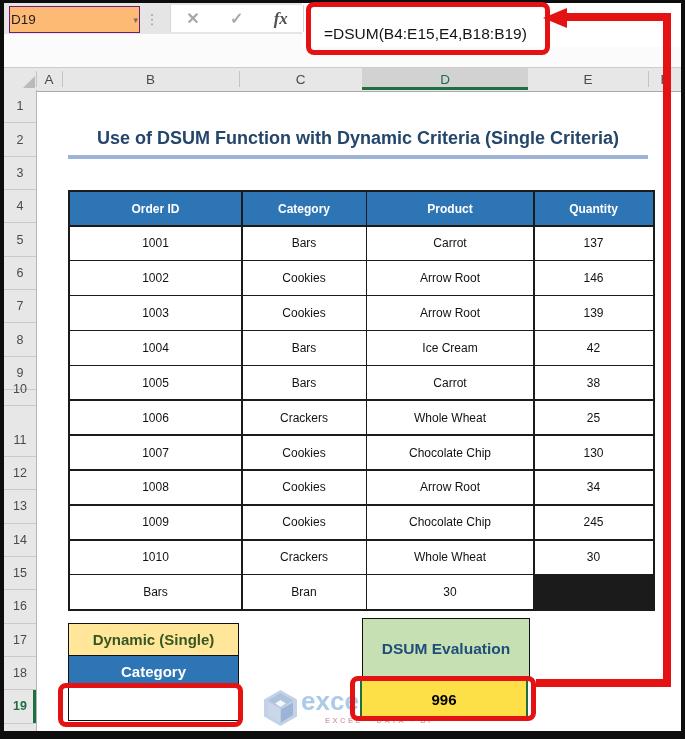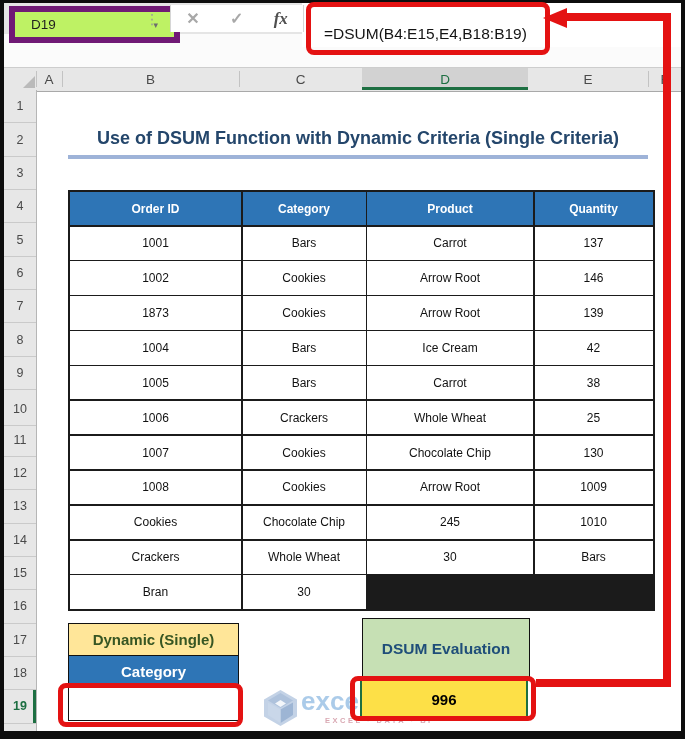--- a/index.html
+++ b/index.html
@@ -7,22 +7,22 @@
          font-family:"Liberation Sans",sans-serif;}
   .abs{position:absolute;}
 
   
   .sheet-bg{left:4px;top:3px;width:677px;height:728px;background:#ffffff;}
 
   
   .topbar-gray{left:4px;top:3px;width:300px;height:31px;background:#E5E5E5;border-bottom:1px solid #DADADA;}
   .topbar-sub{left:4px;top:34px;width:677px;height:33px;background:#FBFBFB;}
   .formula-strip{left:302px;top:3px;width:379px;height:44px;background:#ffffff;}
-  .namebox{left:9px;top:6px;width:127px;height:25px;background:#bef264;border:6px solid #701a75;
-           display:flex;align-items:center;justify-content:space-between;padding:0 16px;
+  .namebox{left:9px;top:6px;width:127px;height:25px;background:#fdba74;border:1px solid #701a75;
+           display:flex;align-items:center;justify-content:space-between;padding:0 1px;
            font-size:13.5px;color:#1f1f1f;}
   .nb-caret{color:#6d6d6d;font-size:9px;}
   .dots{left:146px;top:6px;width:12px;height:25px;display:flex;align-items:center;justify-content:center;
         color:#9a9a9a;font-size:14px;letter-spacing:0;}
   .iconstrip{left:170px;top:5px;width:132px;height:27px;background:#fff;
              border-left:1px solid #D6D6D6;border-right:1px solid #D6D6D6;
              display:flex;align-items:center;justify-content:space-around;}
   .ic-x,.ic-check{color:#A8A8A8;font-size:16px;font-weight:bold;}
   .ic-fx{font-family:"Liberation Serif",serif;font-style:italic;font-weight:bold;color:#4f4f4f;font-size:17px;}
   .formula-input{left:310px;top:12px;width:371px;height:44px;display:flex;align-items:center;}
@@ -134,21 +134,21 @@
   <div class="abs rowhdr">
     <div class="rownum" style="top:0px">1</div>
     <div class="rownum" style="top:33.35px">2</div>
     <div class="rownum" style="top:66.7px">3</div>
     <div class="rownum" style="top:100.05px">4</div>
     <div class="rownum" style="top:133.4px">5</div>
     <div class="rownum" style="top:166.75px">6</div>
     <div class="rownum" style="top:200.1px">7</div>
     <div class="rownum" style="top:233.45px">8</div>
     <div class="rownum" style="top:266.8px">9</div>
-    <div class="rownum" style="top:303px">10</div>
+    <div class="rownum" style="top:283px">10</div>
     <div class="rownum" style="top:333.5px">11</div>
     <div class="rownum" style="top:366.85px">12</div>
     <div class="rownum" style="top:400.2px">13</div>
     <div class="rownum" style="top:433.55px">14</div>
     <div class="rownum" style="top:466.9px">15</div>
     <div class="rownum" style="top:500.25px">16</div>
     <div class="rownum" style="top:533.6px">17</div>
     <div class="rownum" style="top:566.95px">18</div>
     <div class="rownum active" style="top:600.3px">19</div>
   </div>
@@ -165,21 +165,21 @@
     <div>1001</div>
     <div>Bars</div>
     <div>Carrot</div>
     <div>137</div>
 
     <div>1002</div>
     <div>Cookies</div>
     <div>Arrow Root</div>
     <div>146</div>
 
-    <div>1873</div>
+    <div>1003</div>
     <div>Cookies</div>
     <div>Arrow Root</div>
     <div>139</div>
 
     <div>1004</div>
     <div>Bars</div>
     <div>Ice Cream</div>
     <div>42</div>
 
     <div>1005</div>
@@ -193,20 +193,21 @@
     <div>25</div>
 
     <div>1007</div>
     <div>Cookies</div>
     <div>Chocolate Chip</div>
     <div>130</div>
 
     <div>1008</div>
     <div>Cookies</div>
     <div>Arrow Root</div>
+    <div>34</div>
 
     <div>1009</div>
     <div>Cookies</div>
     <div>Chocolate Chip</div>
     <div>245</div>
 
     <div>1010</div>
     <div>Crackers</div>
     <div>Whole Wheat</div>
     <div>30</div>

